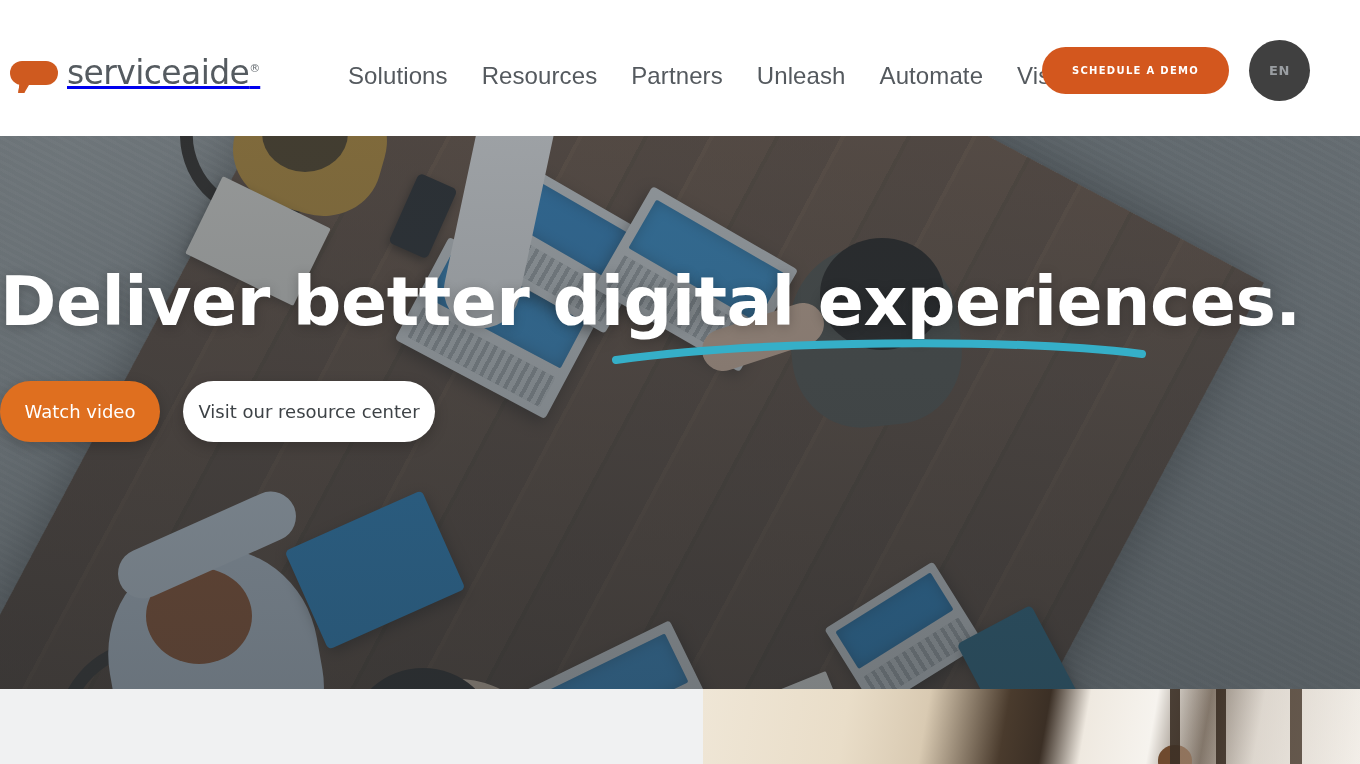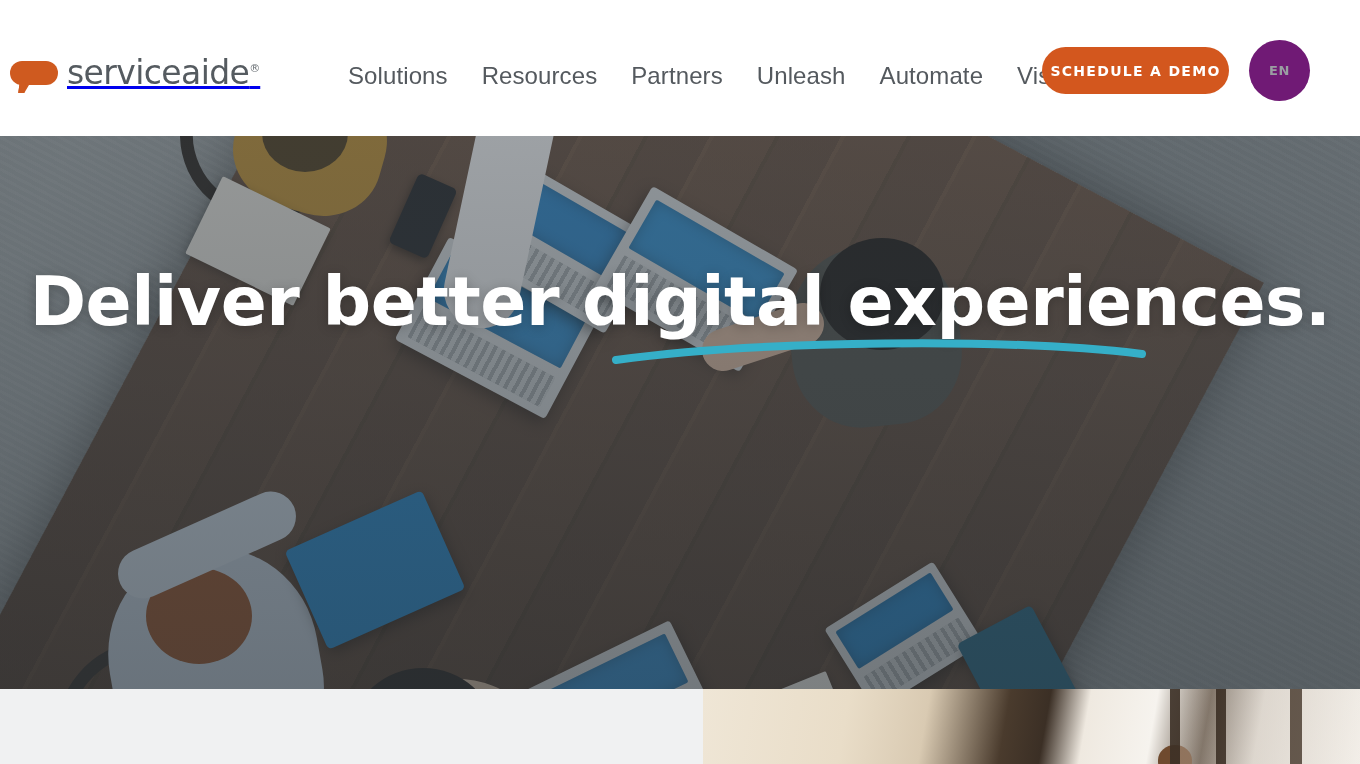--- a/index.html
+++ b/index.html
@@ -52,29 +52,29 @@
   .nav-link{
     font-size:24px; color:#54595e; text-decoration:none;
     padding:0 17px; white-space:nowrap; letter-spacing:0.1px;
     font-family:Liberation Sans, sans-serif;
   }
 
   .demo-btn{
     position:absolute; left:1042px; top:31px;
     width:187px; height:47px; border-radius:24px;
     background:#d3571e; color:#fff; border:none;
-    font-size:14px; font-weight:700; letter-spacing:1.3px;
+    font-size:10px; font-weight:700; letter-spacing:1.3px;
     display:flex; align-items:center; justify-content:center;
     cursor:pointer; font-family:"DejaVu Sans", sans-serif;
   }
 
   .lang-btn{
     position:absolute; left:1249px; top:24px;
     width:61px; height:61px; border-radius:50%;
-    background:#701a75; border:none; cursor:pointer;
+    background:#404040; border:none; cursor:pointer;
     display:flex; align-items:center; justify-content:center;
     font-size:13px; font-weight:600; color:#9a9ea2; letter-spacing:0.6px;
     font-family:"DejaVu Sans", sans-serif;
   }
 
   
   .hero{
     position:absolute; top:120px; left:0;
     width:1360px; height:569px;
     overflow:hidden;
@@ -142,21 +142,21 @@
 
   .hero-shade{
     position:absolute; inset:0;
     background:
       linear-gradient(180deg, rgba(54,62,68,.42) 0%, rgba(54,62,68,.50) 45%, rgba(48,55,60,.58) 100%);
   }
 
   
   .hero-copy{
     position:absolute; top:0; left:0; width:1360px; height:569px;
-    display:flex; flex-direction:column; align-items:center;
+    display:flex; flex-direction:column; align-items:flex-start;
     z-index:10;
   }
   .hero-title{
     margin-top:148px;
     font-size:68px; font-weight:700; color:#ffffff;
     letter-spacing:-0.5px; line-height:1;
     text-align:center; white-space:nowrap;
     font-family:"DejaVu Sans", sans-serif;
     text-shadow:0 2px 12px rgba(0,0,0,.22);
   }
@@ -301,20 +301,24 @@
   </div>
 
   <div class="hero-copy">
     <h1 class="hero-title">Deliver better digital experiences.</h1>
 
     <svg class="swoosh" viewBox="0 0 534 30" preserveAspectRatio="none">
       <path d="M4 22 C 150 2, 400 0, 530 16" stroke="#35afc8" stroke-width="8" stroke-linecap="round" fill="none"></path>
     </svg>
 
 
+    <div class="hero-ctas">
+      <button class="btn-watch">Watch video</button>
+      <button class="btn-resource">Visit our resource center</button>
+    </div>
   </div>
 </section>
 
 <section class="below">
   <div class="below-photo">
     <div class="below-head"></div>
   </div>
 </section>
 
 </body></html>

